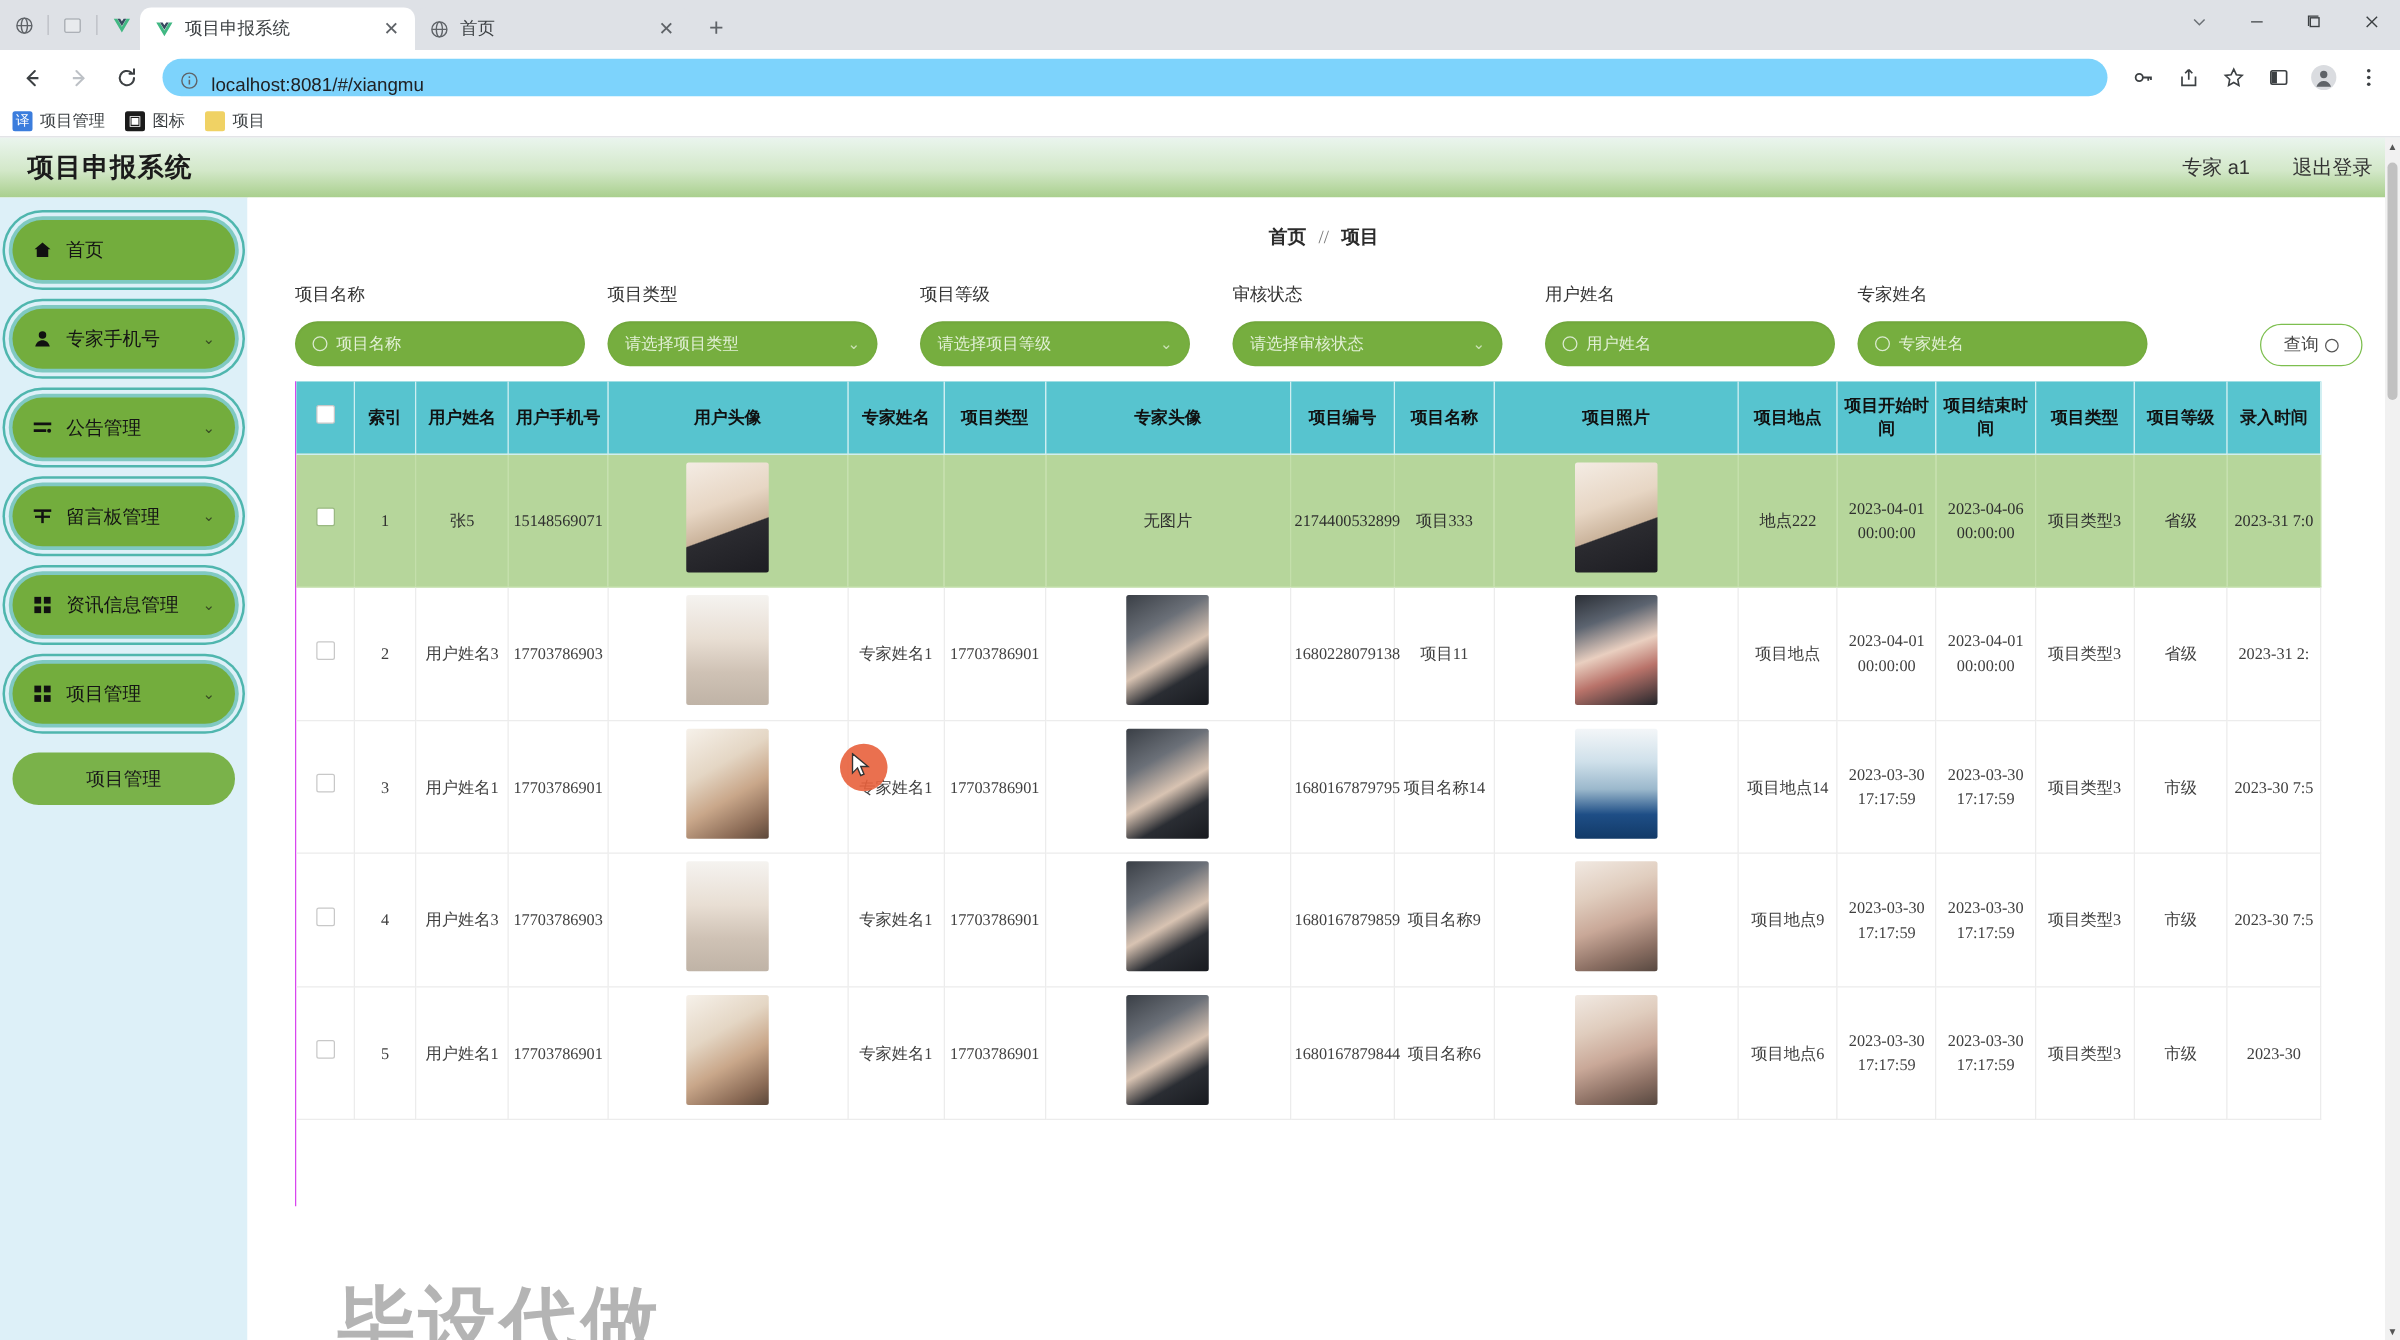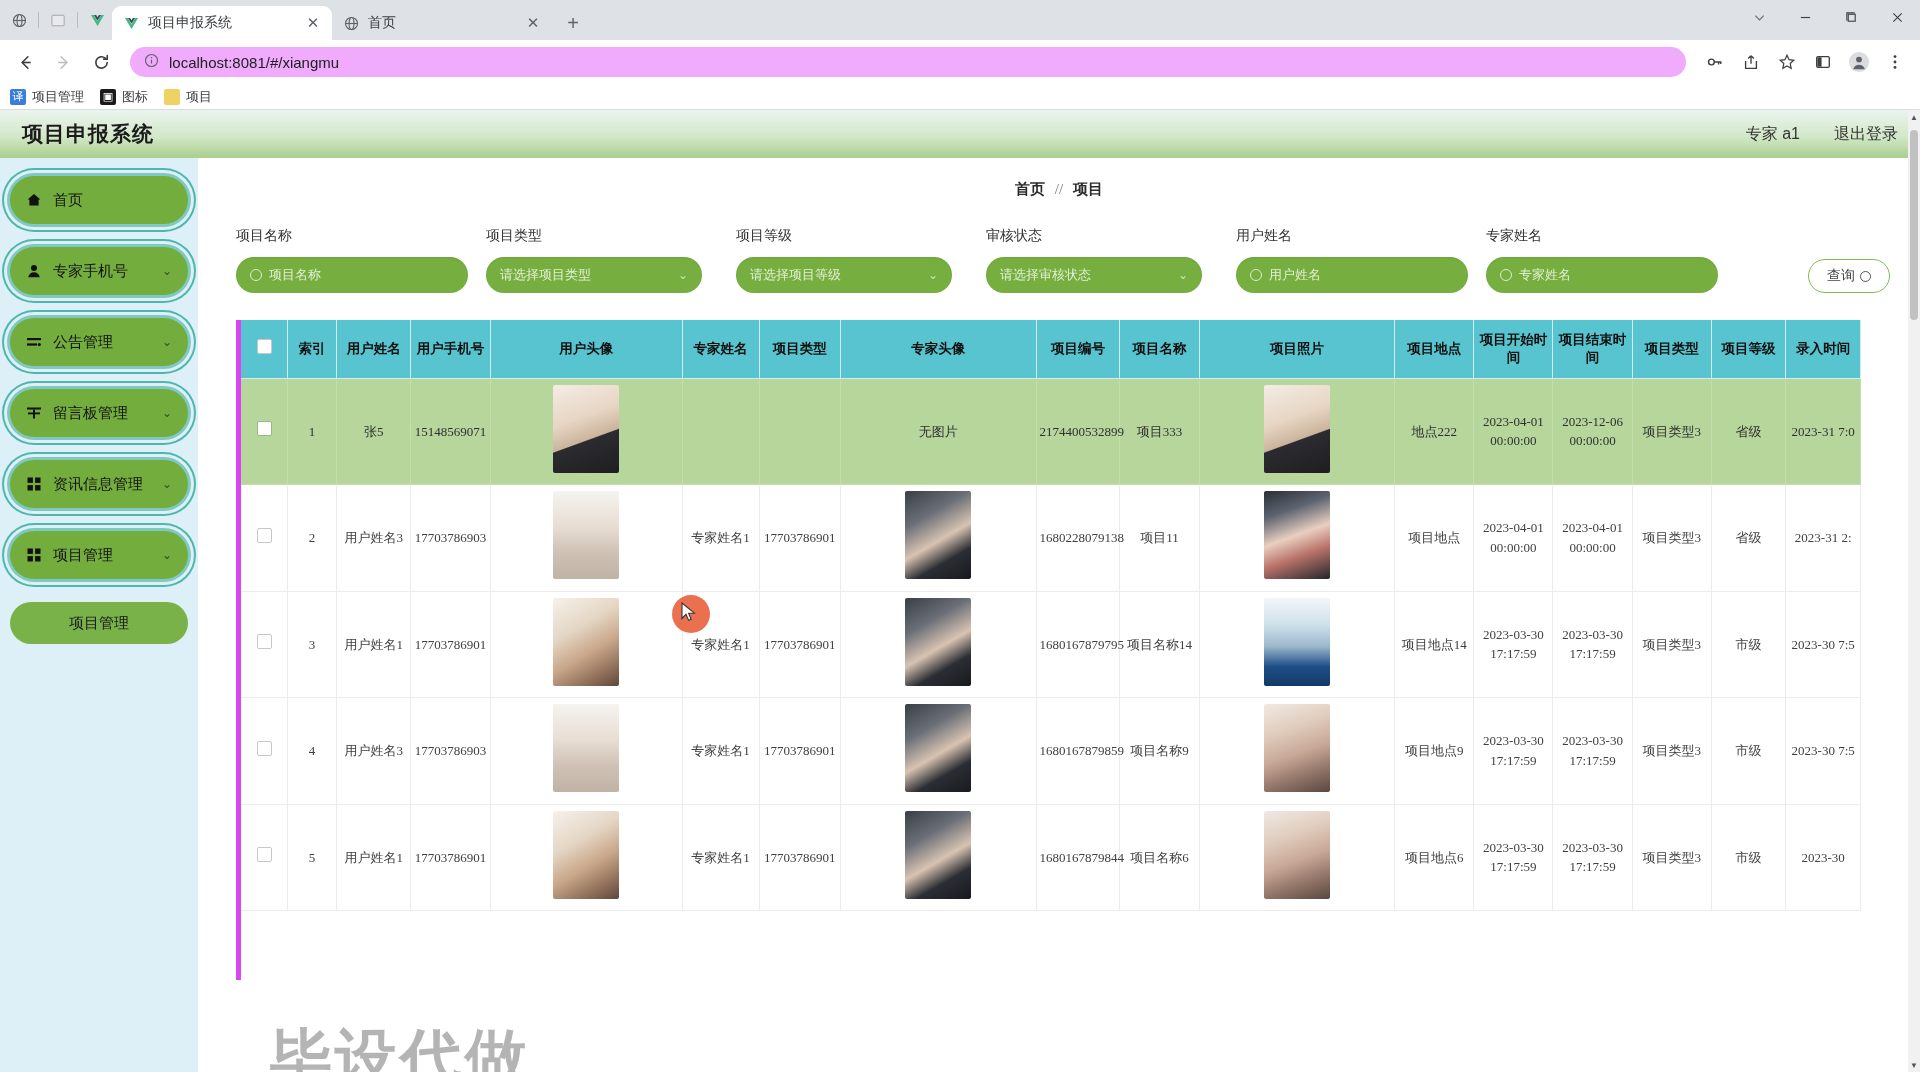--- a/index.html
+++ b/index.html
@@ -16,21 +16,21 @@
   .tab.inactive { background:#dee1e6; }
   .tab-fav { width:18px; height:18px; flex:0 0 18px; display:flex; align-items:center; justify-content:center; }
   .tab-title { flex:1; white-space:nowrap; overflow:hidden; text-overflow:ellipsis; }
   .tab-close { width:18px; height:18px; display:flex; align-items:center; justify-content:center; color:#5f6368; font-size:15px; }
   .newtab { width:30px; height:30px; margin-left:6px; margin-bottom:2px; display:flex; align-items:center; justify-content:center; color:#5f6368; font-size:20px; }
   .wincontrols { position:absolute; right:0; top:0; height:34px; display:flex; }
   .wc { width:46px; height:34px; display:flex; align-items:center; justify-content:center; color:#3c4043; }
 
   .toolbar { height:44px; background:#fff; display:flex; align-items:center; padding:0 8px; gap:4px; }
   .tb-btn { width:34px; height:34px; border-radius:50%; display:flex; align-items:center; justify-content:center; color:#5f6368; }
-  .omnibox { flex:1; height:30px; background:#f0abfc; border-radius:16px; display:flex; align-items:center; padding:0 14px; gap:10px; margin:0 8px; }
+  .omnibox { flex:1; height:30px; background:#7dd3fc; border-radius:16px; display:flex; align-items:flex-end; padding:0 14px; gap:10px; margin:0 8px; }
   .omni-text { font-size:15px; color:#202124; }
   .tb-right { display:flex; align-items:center; gap:2px; }
 
   .bookmarks { height:26px; background:#fff; display:flex; align-items:center; padding:0 10px; gap:16px; border-bottom:1px solid #dadce0; }
   .bm { display:flex; align-items:center; gap:6px; font-size:13px; color:#3c4043; }
   .bm-ico { width:16px; height:16px; display:flex; align-items:center; justify-content:center; font-size:11px; color:#fff; border-radius:2px; }
 
   
   .app { position:relative; width:1920px; height:962px; overflow:hidden; }
   .app-header { height:48px; background:linear-gradient(180deg,#eaf5ee 0%,#d3e8c9 55%,#a9cf8d 100%); display:flex; align-items:center; justify-content:space-between; padding:0 22px; }
@@ -53,21 +53,21 @@
   .flabel { font-size:14px; color:#333; margin-bottom:12px; }
   .fctrl { height:36px; border-radius:19px; background:#76ae3f; display:flex; align-items:center; padding:0 14px; gap:7px; color:#e2f0d6; font-size:13px; position:relative; box-shadow:inset 0 1px 2px rgba(0,0,0,.07); }
   .fctrl.sel { width:216px; }
   .fctrl.inp { width:232px; }
   .fctrl .chev { position:absolute; right:14px; font-size:12px; opacity:.8; }
   .mag { width:12px; height:12px; border:1.6px solid #dbead0; border-radius:50%; flex:0 0 12px; }
   .qbtn { margin-left:auto; width:82px; height:34px; border-radius:18px; border:1.5px solid #7dbf4f; display:flex; align-items:center; justify-content:center; gap:5px; font-size:14px; color:#444; background:#fff; }
   .qmag { width:11px; height:11px; border:1.5px solid #555; border-radius:50%; }
 
   
-  .tablewrap { margin:27px 38px 0 38px; height:660px; overflow:hidden; position:relative; border-left:5px solid #d946ef; }
+  .tablewrap { margin:12px 38px 0 38px; height:660px; overflow:hidden; position:relative; border-left:1px solid #d946ef; }
   table { border-collapse:collapse; width:1620px; table-layout:fixed; }
   thead th { background:#57c4cf; color:#111; font-size:13.5px; font-weight:bold; height:58px; border-right:1px solid #cfeef1; border-bottom:1px solid #cfeef1; padding:4px 3px; line-height:1.35; vertical-align:middle; }
   tbody td { font-size:13px; color:#404040; text-align:center; border-right:1px solid #ececec; border-bottom:1px solid #ececec; padding:6px 3px; line-height:1.5; vertical-align:middle; }
   tbody tr.hl td { background:#b6d69b; color:#2f2f2f; border-right-color:#c4dfab; border-bottom-color:#c4dfab; }
   tbody tr { height:103px; }
   .cbx { width:15px; height:15px; border:1px solid #c8c8c8; background:#fff; border-radius:2px; display:inline-block; }
   tr.hl .cbx { border-color:#9ab982; }
   .thumb { width:66px; height:88px; border-radius:2px; display:inline-block; background:#d9d9d9; overflow:hidden; position:relative; }
   .thumb.t-a { background:linear-gradient(160deg,#f4ece4 0%,#e7d6c4 38%,#cbb49c 60%,#2b2b30 61%,#1d1d22 100%); }
   .thumb.t-b { background:linear-gradient(180deg,#f5f3f0 0%,#e8ded3 40%,#cfc2b5 70%,#bfb3a6 100%); }
@@ -446,21 +446,21 @@
                 <td>15148569071</td>
                 <td><span class="thumb t-a"></span></td>
                 <td></td>
                 <td></td>
                 <td>无图片</td>
                 <td>2174400532899</td>
                 <td>项目333</td>
                 <td><span class="thumb t-a"></span></td>
                 <td>地点222</td>
                 <td>2023-04-01 00:00:00</td>
-                <td>2023-12-06 00:00:00</td>
+                <td>2023-04-06 00:00:00</td>
                 <td>项目类型3</td>
                 <td>省级</td>
                 <td>2023-31 7:0</td>
               </tr>
               <tr>
                 <td><span class="cbx"></span></td>
                 <td>2</td>
                 <td>用户姓名3</td>
                 <td>17703786903</td>
                 <td><span class="thumb t-b"></span></td>

